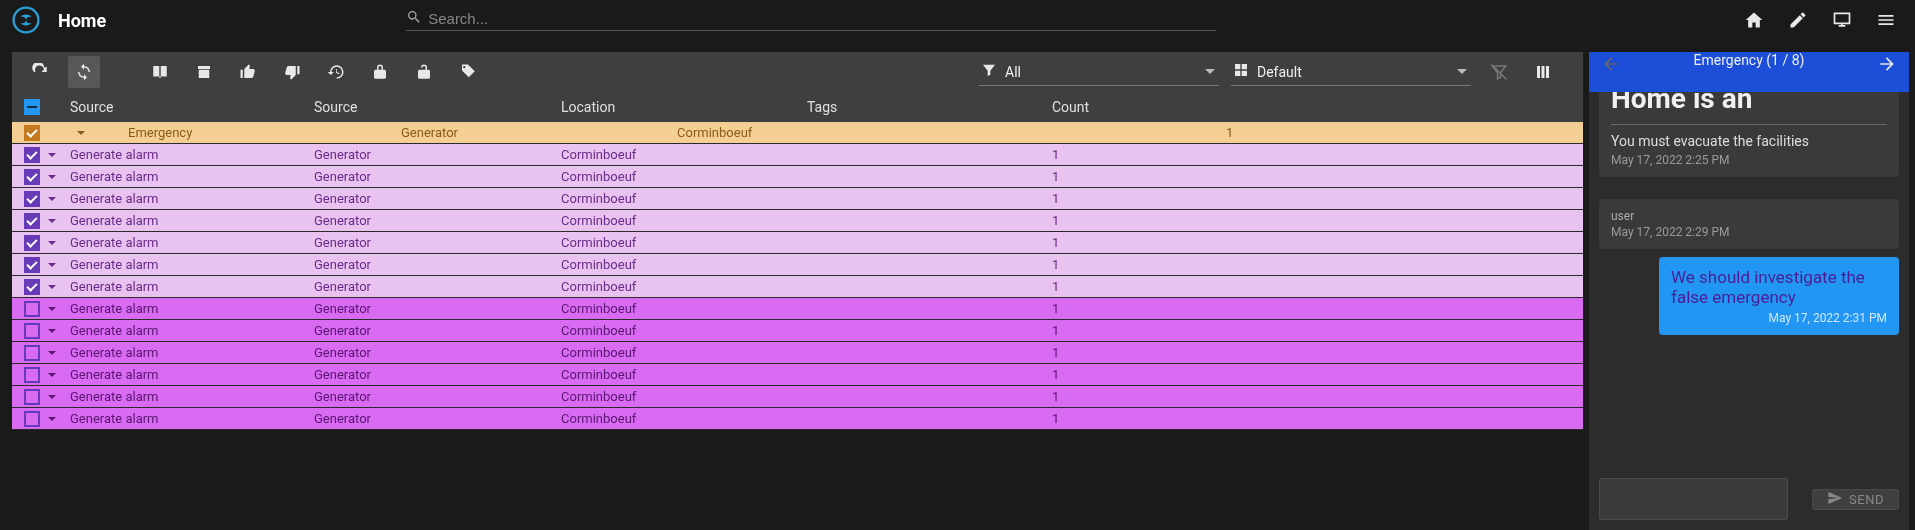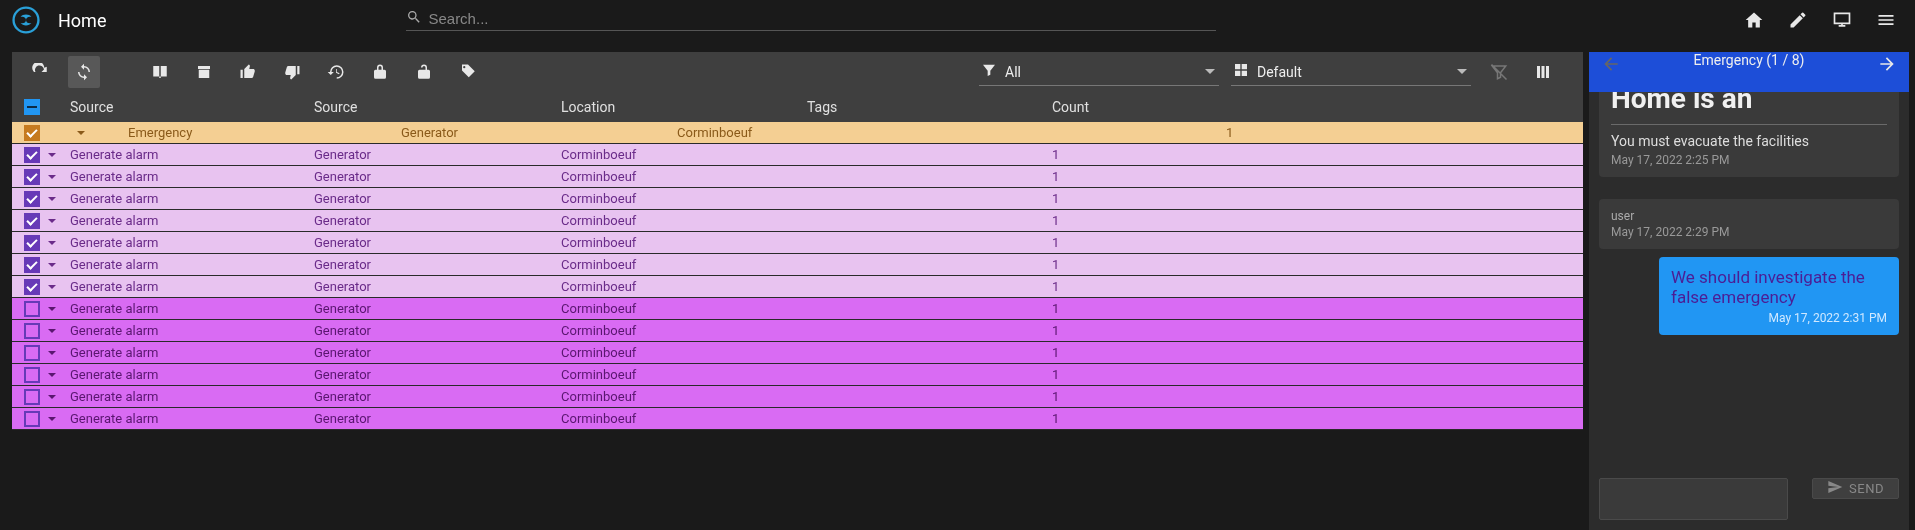--- a/index.html
+++ b/index.html
@@ -23,21 +23,21 @@
   }
   .logo {
     display: inline-flex;
     align-items: center;
     margin-right: 18px;
   }
   .logo svg { width: 28px; height: 28px; }
   .page-title {
     font-size: 18px;
     color: #fff;
-    font-weight: 400;
+    font-weight: 700;
     margin-right: 40px;
   }
   .search-wrap {
     display: flex;
     align-items: center;
     margin-left: 260px;
     border-bottom: 1px solid #555;
     width: 810px;
     padding-bottom: 2px;
   }
@@ -265,21 +265,21 @@
     border-radius: 4px;
     padding: 10px 12px;
     margin-left: 60px;
     margin-bottom: 8px;
   }
   .bubble .msg { color: #4c1d95; margin-bottom: 4px; font-size: 17px; }
   .bubble .ts { color: #cfe8ff; font-size: 12px; text-align: right; }
 
   .compose {
     display: flex;
-    align-items: flex-start;
+    align-items: center;
     gap: 24px;
     padding: 4px 0 4px 0;
   }
   .compose .input {
     flex: 1;
     background: #3a3a3a;
     border: 1px solid #4a4a4a;
     border-radius: 2px;
     height: 42px;
   }

